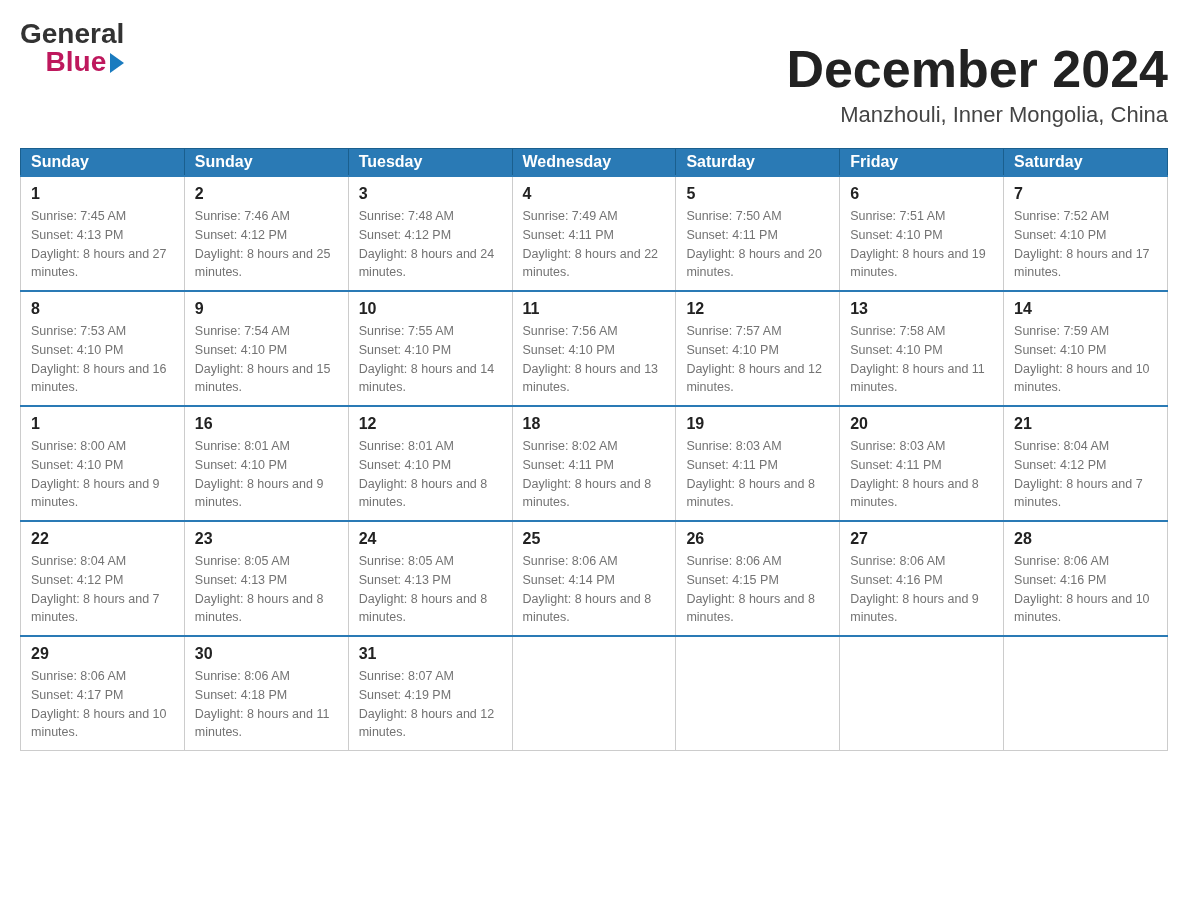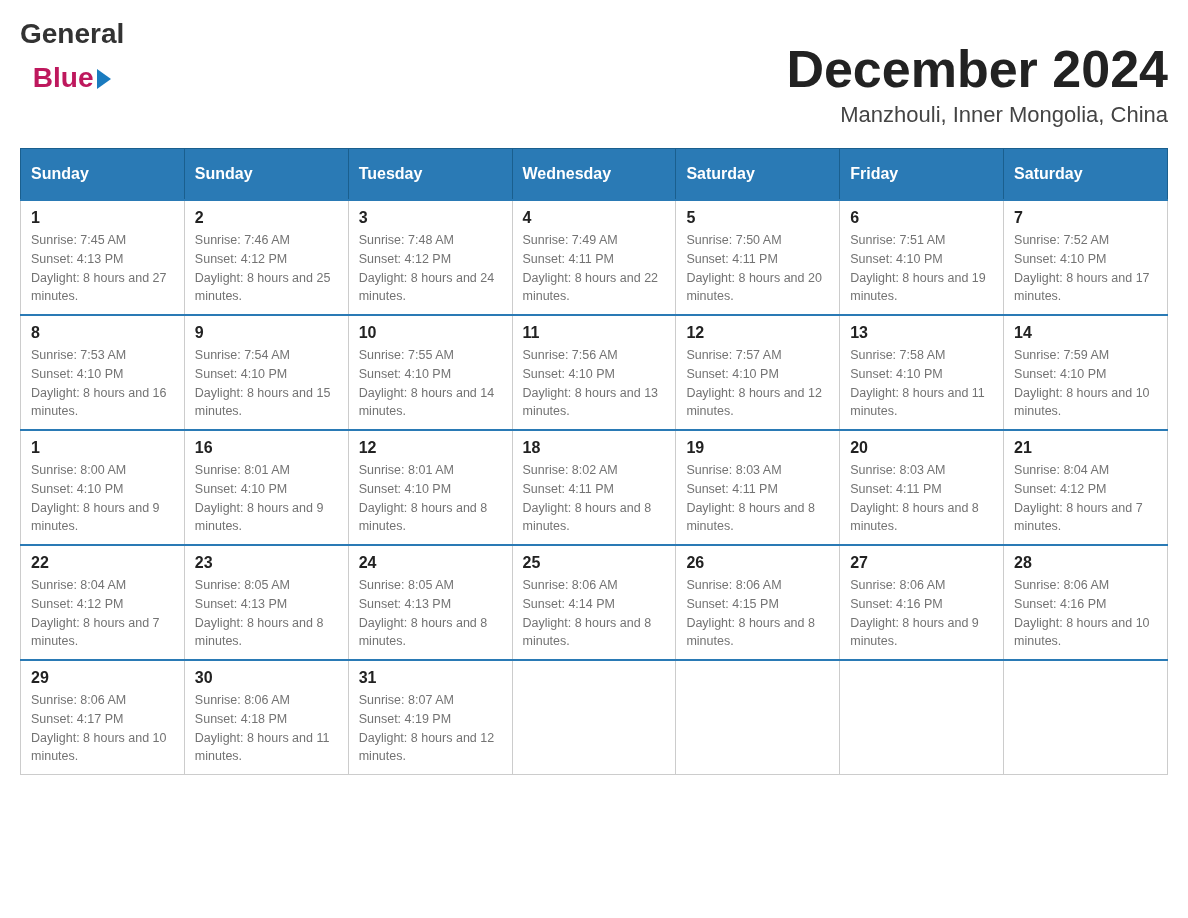--- a/index.html
+++ b/index.html
@@ -12,22 +12,21 @@
     }
     .header {
       display: flex;
       justify-content: space-between;
       align-items: flex-start;
       margin-bottom: 20px;
     }
     .logo {
       display: flex;
       flex-direction: column;
-      align-items: center;
-      gap: 16px;
+      align-items: flex-end;
     }
     .logo-general {
       font-size: 28px;
       font-weight: bold;
       color: #333;
       line-height: 1;
     }
     .logo-blue {
       font-size: 28px;
       font-weight: bold;
@@ -64,21 +63,21 @@
     .calendar {
       width: 100%;
       border-collapse: collapse;
       border: 1px solid #aaa;
     }
     .calendar th {
       background-color: #2a7ab5;
       color: #ffffff;
       font-size: 16px;
       font-weight: bold;
-      padding: 16px 10px;
+      padding: 4px 10px;
       text-align: left;
       border: 1px solid #1a5f8e;
     }
     .calendar td {
       vertical-align: top;
       padding: 8px 10px;
       border: 1px solid #ccc;
       width: 14.28%;
       min-height: 110px;
       font-size: 13px;

